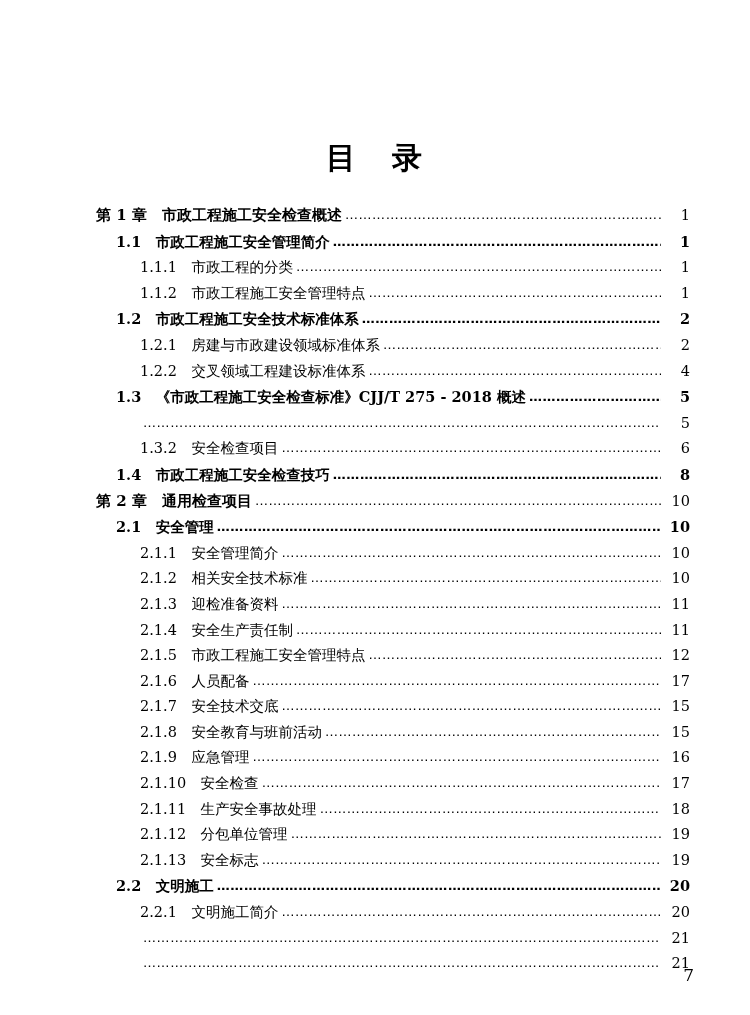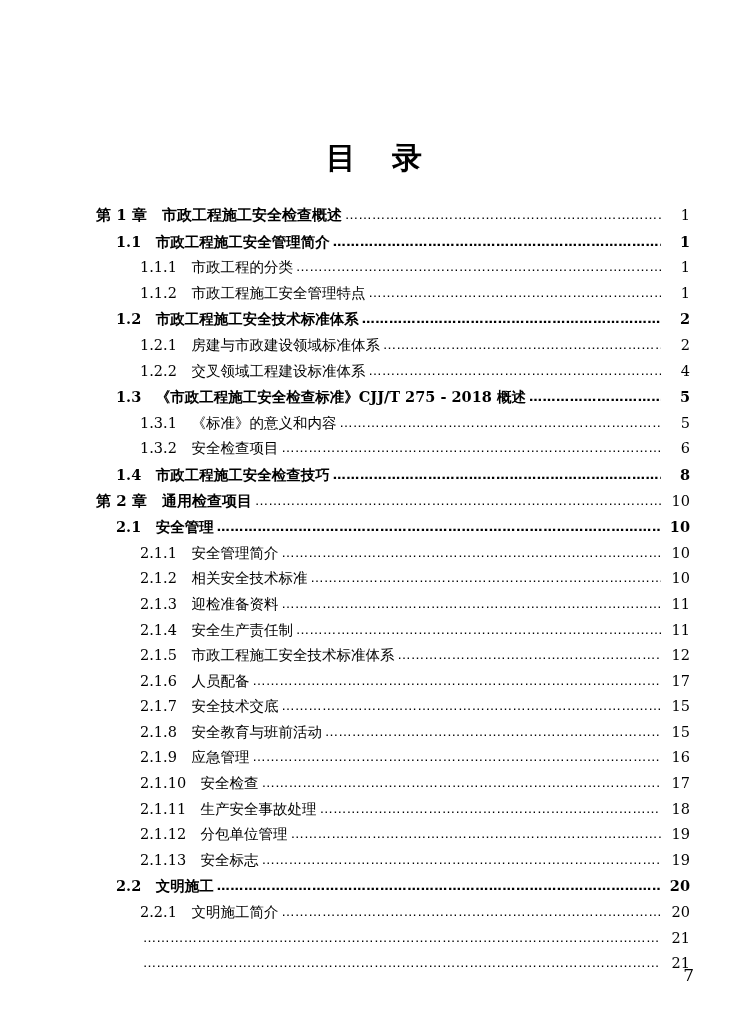--- a/index.html
+++ b/index.html
@@ -134,21 +134,20 @@
         <span class="label num">1.2.2　交叉领域工程建设标准体系</span>
         <span class="dots">……………………………………………………………………………………………………………………</span>
         <span class="page-no">4</span>
       </div>
       <div class="row lvl-2">
         <span class="label num">1.3　《市政工程施工安全检查标准》CJJ/T 275 - 2018 概述</span>
         <span class="dots">……………………………………………………………………………………………………………………</span>
         <span class="page-no">5</span>
       </div>
       <div class="row lvl-3">
-        <span class="label num">1.3.1　《标准》的意义和内容</span>
         <span class="dots">……………………………………………………………………………………………………………………</span>
         <span class="page-no">5</span>
       </div>
       <div class="row lvl-3">
         <span class="label num">1.3.2　安全检查项目</span>
         <span class="dots">……………………………………………………………………………………………………………………</span>
         <span class="page-no">6</span>
       </div>
       <div class="row lvl-2">
         <span class="label num">1.4　市政工程施工安全检查技巧</span>
@@ -179,21 +178,21 @@
         <span class="label num">2.1.3　迎检准备资料</span>
         <span class="dots">……………………………………………………………………………………………………………………</span>
         <span class="page-no">11</span>
       </div>
       <div class="row lvl-3">
         <span class="label num">2.1.4　安全生产责任制</span>
         <span class="dots">……………………………………………………………………………………………………………………</span>
         <span class="page-no">11</span>
       </div>
       <div class="row lvl-3">
-        <span class="label num">2.1.5　市政工程施工安全技术标准体系</span>
+        <span class="label num">2.1.5　市政工程施工安全管理特点</span>
         <span class="dots">……………………………………………………………………………………………………………………</span>
         <span class="page-no">12</span>
       </div>
       <div class="row lvl-3">
         <span class="label num">2.1.6　人员配备</span>
         <span class="dots">……………………………………………………………………………………………………………………</span>
         <span class="page-no">17</span>
       </div>
       <div class="row lvl-3">
         <span class="label num">2.1.7　安全技术交底</span>

